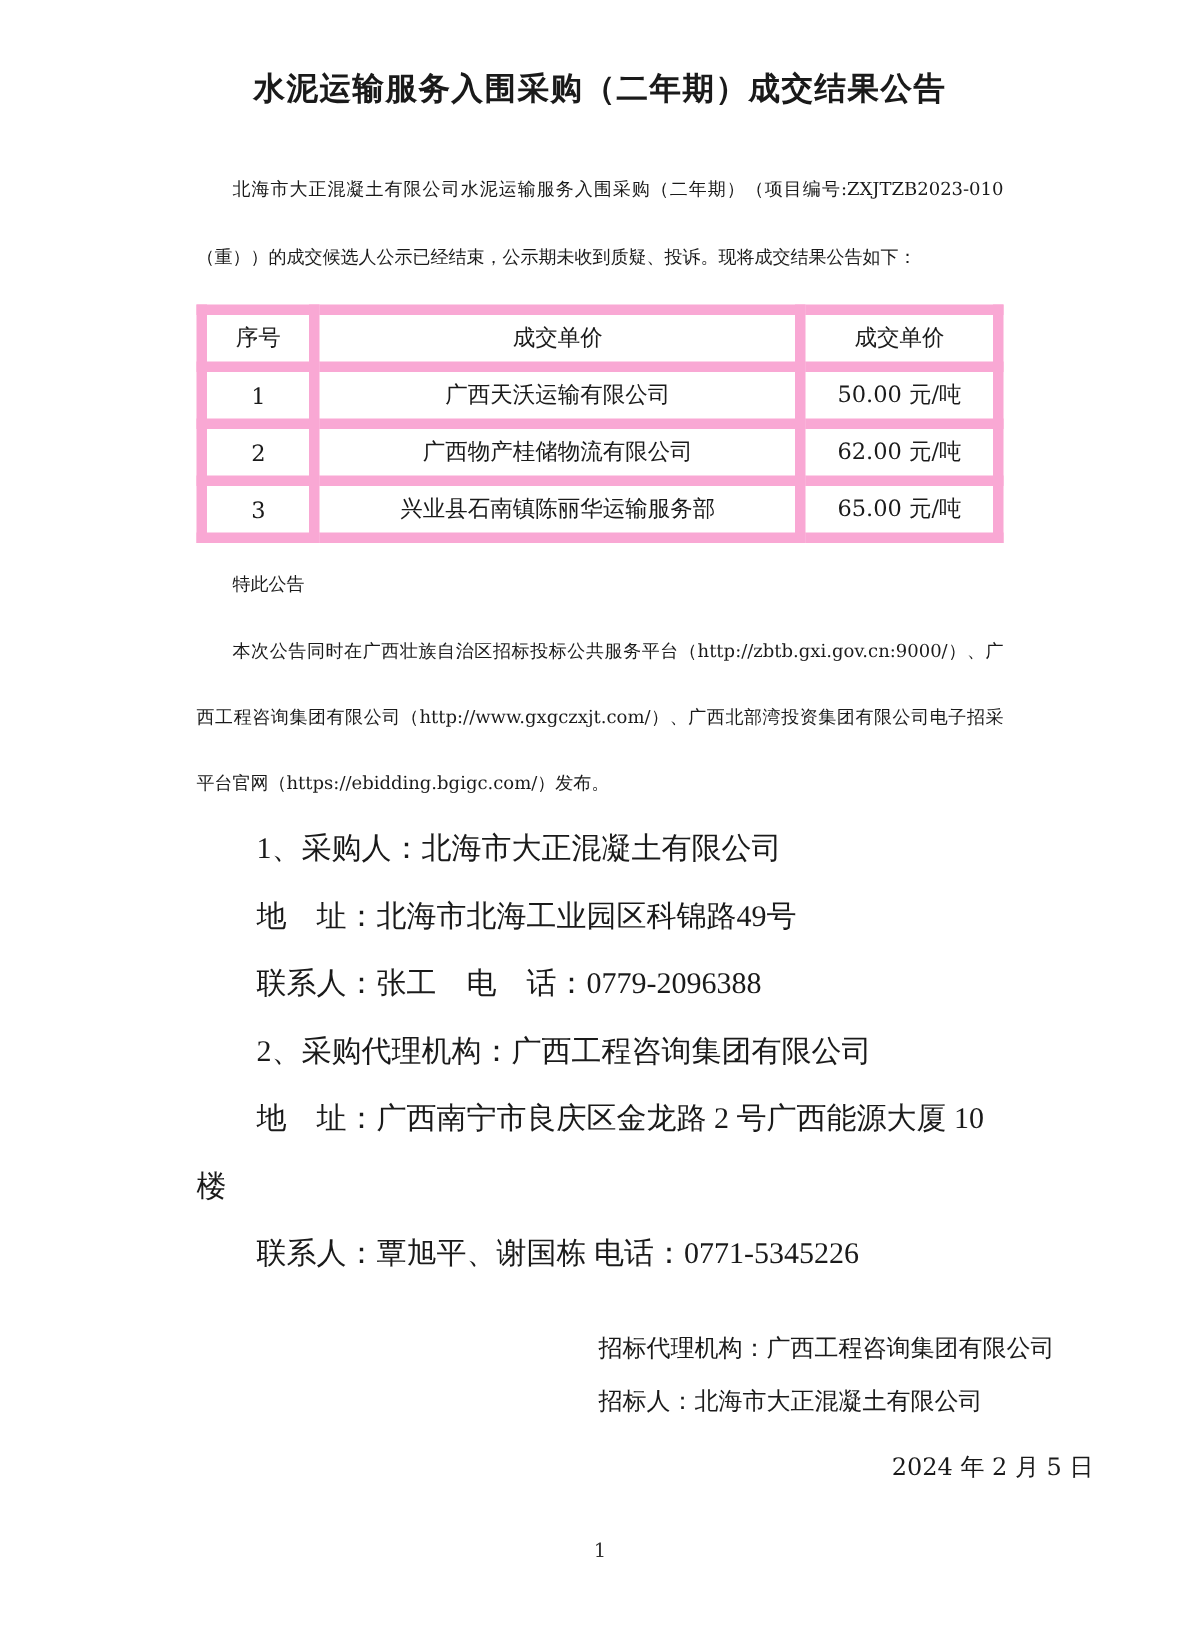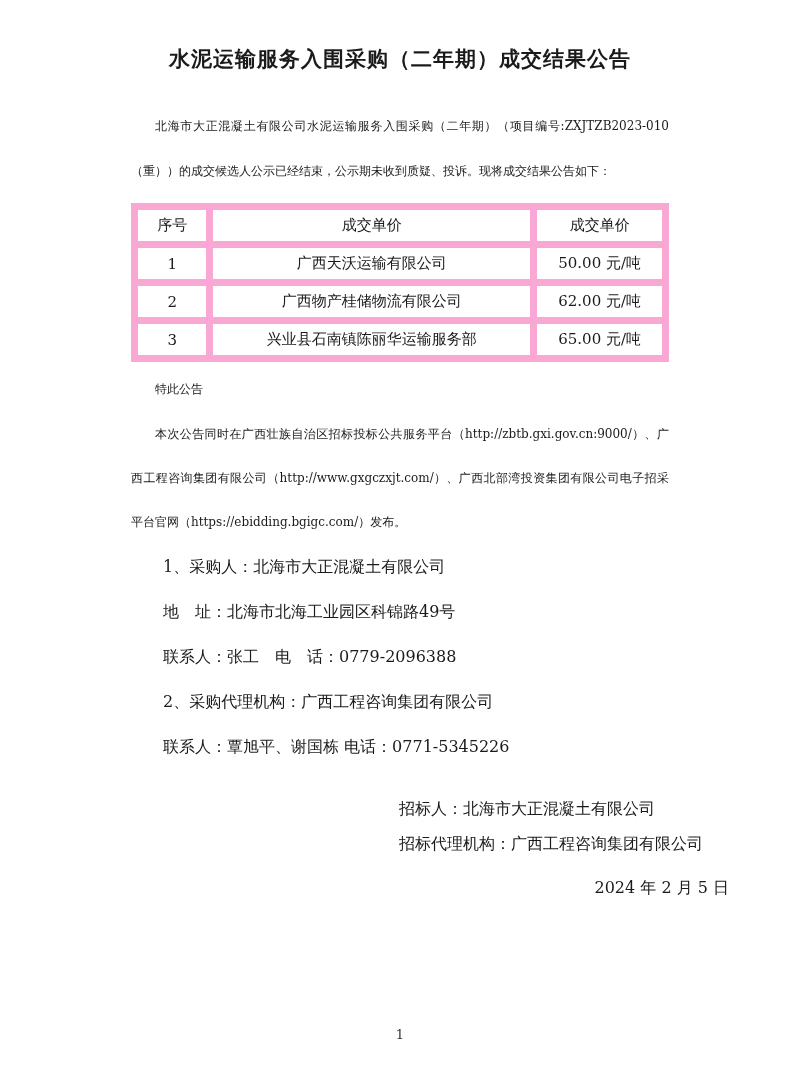--- a/index.html
+++ b/index.html
@@ -56,25 +56,26 @@
   .col-seq   { width: 14.2%; }
   .col-unit  { width: 61.0%; }
   .col-price { width: 24.8%; }
   .declaration-para {
     margin-top: 5px;
   }
   .publication-para {
     line-height: 44px;
   }
   .contact-line {
-    font-size: 16px;
+    font-size: 20px;
     line-height: 45px;
     text-indent: 2em;
     margin: 0;
     white-space: pre-wrap;
+    font-family: Liberation Serif, serif;
   }
   .signature-block {
     margin-top: 22px;
     margin-left: 268px;
     width: 330px;
     font-size: 16px;
   }
   .signature-line {
     line-height: 35px;
     margin: 0;
@@ -137,24 +138,25 @@
     </table>
 
     <p class="para declaration-para">特此公告</p>
 
     <p class="para publication-para">本次公告同时在广西壮族自治区招标投标公共服务平台（http://zbtb.gxi.gov.cn:9000/）、广西工程咨询集团有限公司（http://www.gxgczxjt.com/）、广西北部湾投资集团有限公司电子招采平台官网（https://ebidding.bgigc.com/）发布。</p>
 
     <p class="contact-line">1、采购人：北海市大正混凝土有限公司</p>
     <p class="contact-line">地　址：北海市北海工业园区科锦路49号</p>
     <p class="contact-line">联系人：张工　电　话：0779-2096388</p>
     <p class="contact-line">2、采购代理机构：广西工程咨询集团有限公司</p>
+    <p class="contact-line">地　址：广西南宁市良庆区金龙路 2 号广西能源大厦 10 楼</p>
     <p class="contact-line">联系人：覃旭平、谢国栋 电话：0771-5345226</p>
 
     <div class="signature-block">
+      <p class="signature-line">招标代理机构：广西工程咨询集团有限公司</p>
       <p class="signature-line">招标人：北海市大正混凝土有限公司</p>
-      <p class="signature-line">招标代理机构：广西工程咨询集团有限公司</p>
       <p class="signature-line signature-date">2024 年 2 月 5 日</p>
     </div>
 
   </div>
 
   <div class="page-number">1</div>
 </div>
 
 </body></html>

